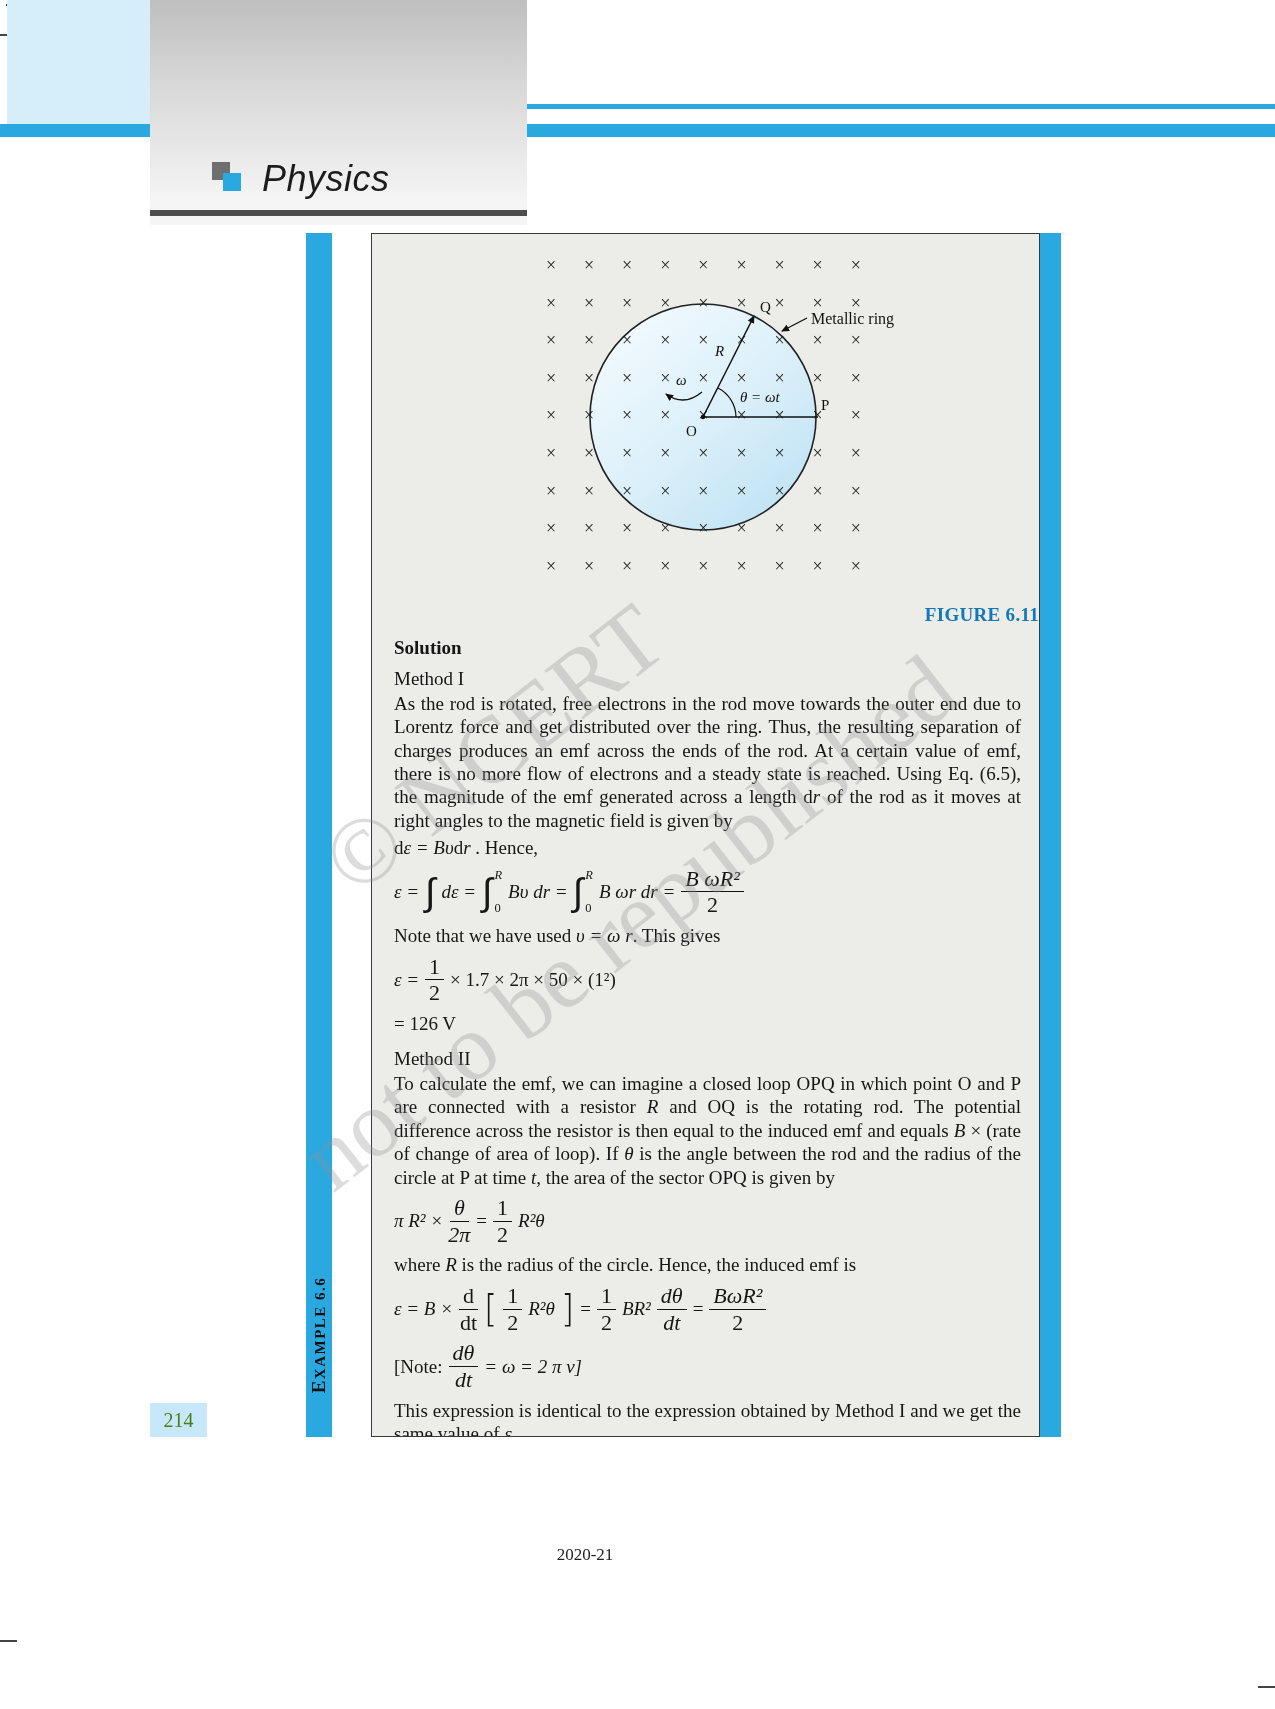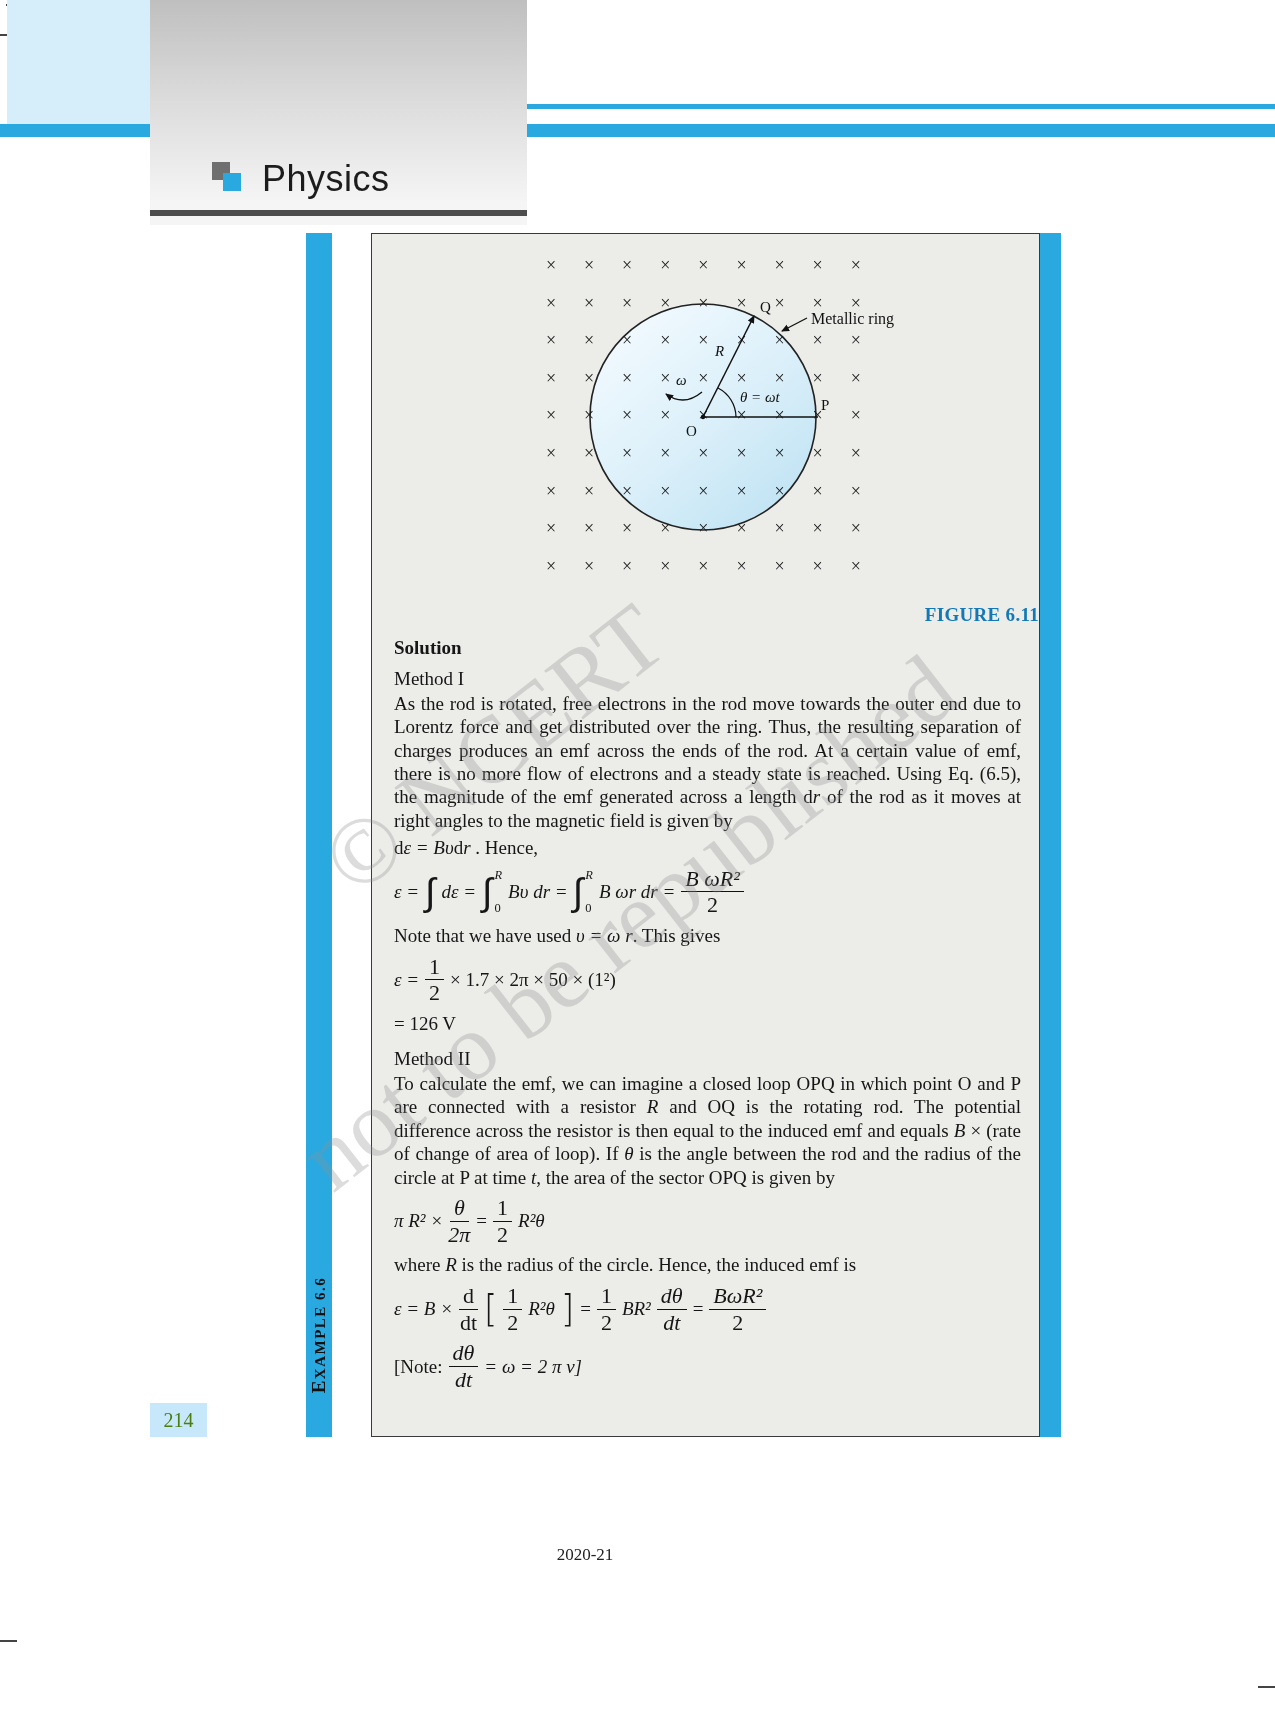--- a/index.html
+++ b/index.html
@@ -15,21 +15,21 @@
   .top-bluebar{position:absolute;left:0;top:124px;width:1275px;height:13px;background:#2AA9E1;}
   .header-panel{
     position:absolute;left:150px;top:0;width:377px;height:225px;
     background:linear-gradient(to bottom,#bfbfbf 0%,#d9d9d9 40%,#f5f5f5 90%);
   }
   .header-underline{position:absolute;left:0;top:210px;width:100%;height:6px;background:#4d4d4d;}
   .header-title-row{position:absolute;left:62px;top:158px;display:flex;align-items:center;gap:16px;}
   .hdr-icon{position:relative;width:34px;height:34px;display:inline-block;}
   .sq-gray{position:absolute;left:0;top:0;width:18px;height:18px;background:#6f6f6f;}
   .sq-cyan{position:absolute;left:11px;top:11px;width:18px;height:18px;background:#2AA9E1;}
-  .hdr-title{font-family:"Liberation Sans",sans-serif;font-size:36px;font-weight:500;color:#1c1c1c;letter-spacing:0.5px;}
+  .hdr-title{font-family:"Liberation Sans",sans-serif;font-size:36px;font-weight:500;color:#1c1c1c;letter-spacing:0.5px;font-style:italic;}
 
   
   .crop{position:absolute;background:#444;}
 
   
   .left-strip{position:absolute;left:306px;top:233px;width:26px;height:1204px;background:#2AA9E1;}
   .right-strip{position:absolute;left:1040px;top:233px;width:21px;height:1204px;background:#2AA9E1;}
   .content-box{
     position:absolute;left:371px;top:233px;width:669px;height:1204px;box-sizing:border-box;
     background:#ECECE9;border:1.5px solid #3a3a3a;overflow:hidden;
@@ -323,20 +323,21 @@
 
     <div class="eq">
       <span>[Note:</span>
       <span class="frac">
           <span class="num it">dθ</span>
           <span class="den it">dt</span>
         </span>
       <span class="it">= ω = 2 π ν]</span>
     </div>
 
+    <p class="body"><span>This expression is identical to the expression obtained by Method I and we get the same value of </span><span class="it">ε</span><span>.</span></p>
   </div>
 </div>
 
 <div class="example-label">EXAMPLE 6.6</div>
 
 <div class="pagenum">214</div>
 
 <div class="footer">2020-21</div>
 
 <div class="watermark">

